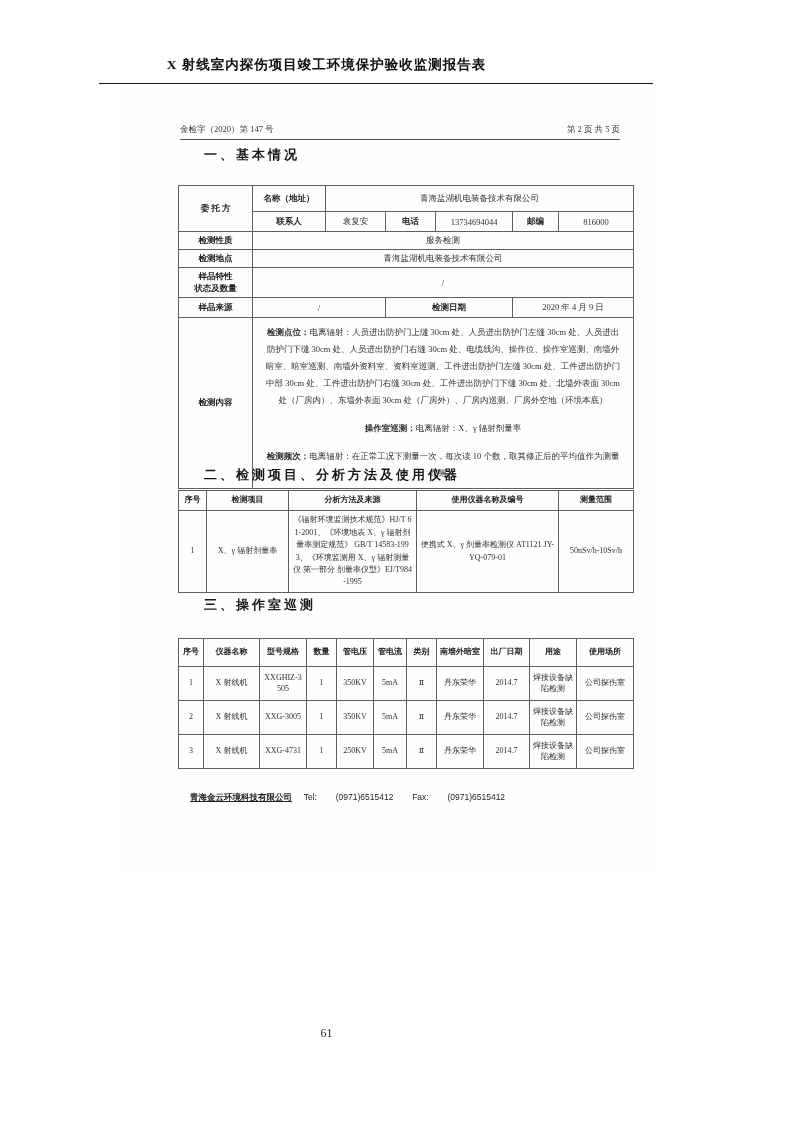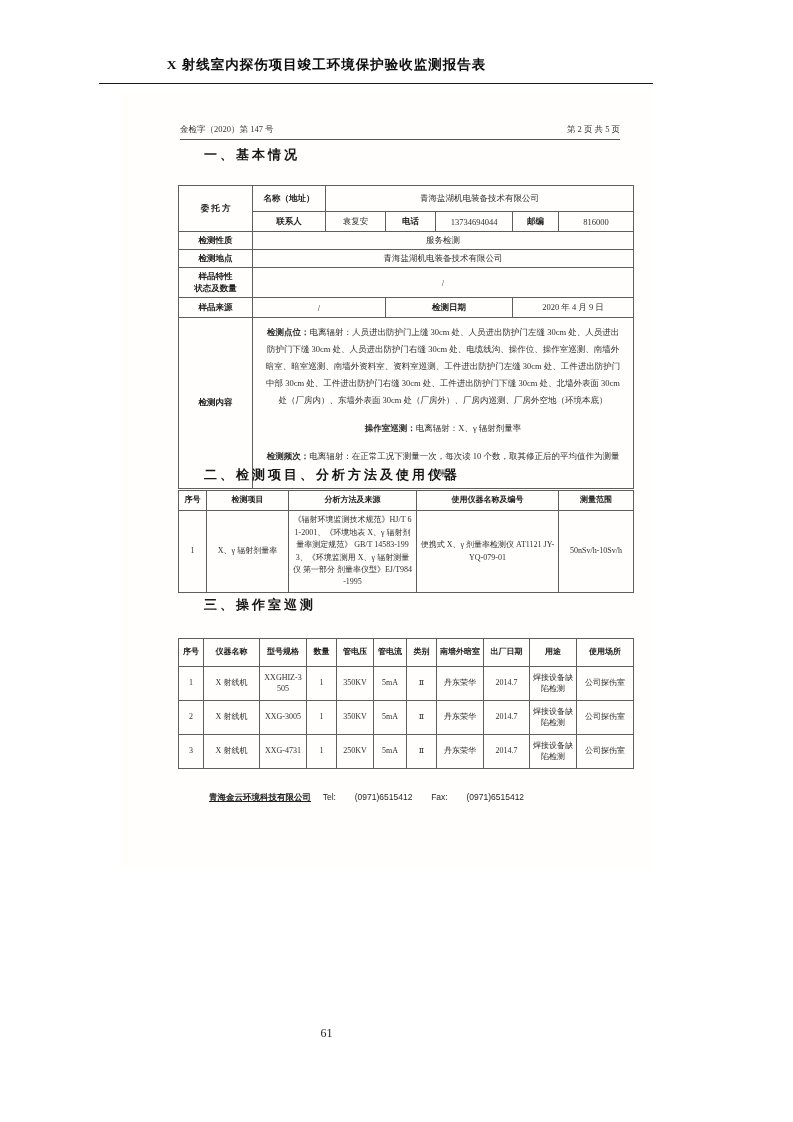--- a/index.html
+++ b/index.html
@@ -27,21 +27,21 @@
   .t1 td{font-size:8.5px;}
   .content-cell{text-align:left;padding:6px 10px !important;font-family:Liberation Serif, serif;}
   .content-cell p{margin:0 0 11px 0;line-height:17px;font-size:8.5px;}
   .content-cell p:last-child{margin-bottom:0;}
   .t2 td{line-height:1.55;}
   .t3 td{line-height:1.35;}
 
   .stamp{position:absolute;left:528px;top:392px;width:44px;height:118px;opacity:.8;}
 
   .footer{position:absolute;left:70px;top:700px;font-family:"Liberation Sans","DejaVu Sans",sans-serif;
-          font-size:8.5px;color:#1f1f1f;line-height:1.8;margin-left:19px;}
+          font-size:8.5px;color:#1f1f1f;line-height:1.8;}
   .footer .company{font-weight:bold;text-decoration:underline;}
   .footer .gap{display:inline-block;width:14px;}
   .footer .sgap{display:inline-block;width:7px;}
 
   .smudge{position:absolute;left:534px;top:752px;width:34px;height:16px;border-radius:50%;
           background:radial-gradient(closest-side,#b9b9b9,rgba(255,255,255,0));opacity:.35;filter:blur(1px);}
   .page-num{position:absolute;top:1026px;left:0;width:100%;text-align:center;font-size:12px;color:#1c1c1c;}
 </style>
 </head>
 <body>

